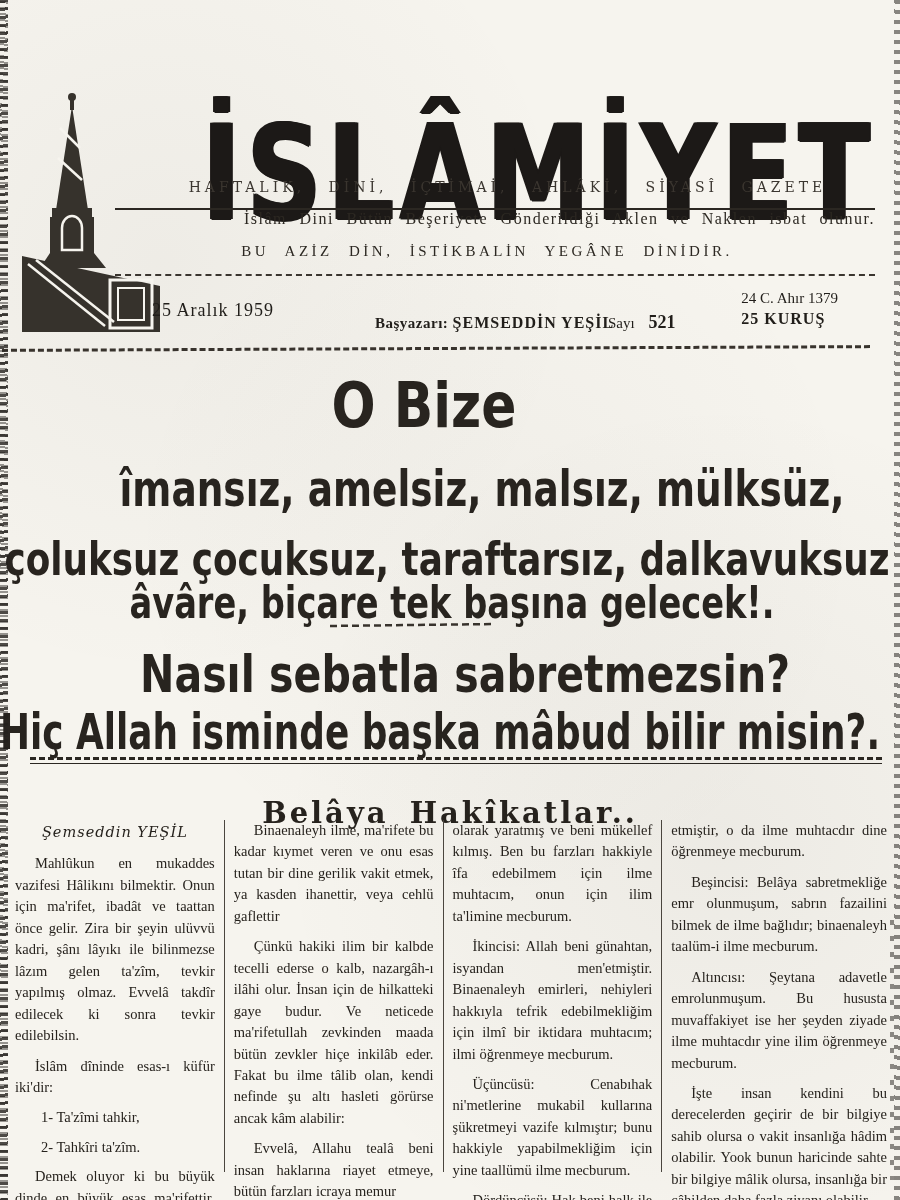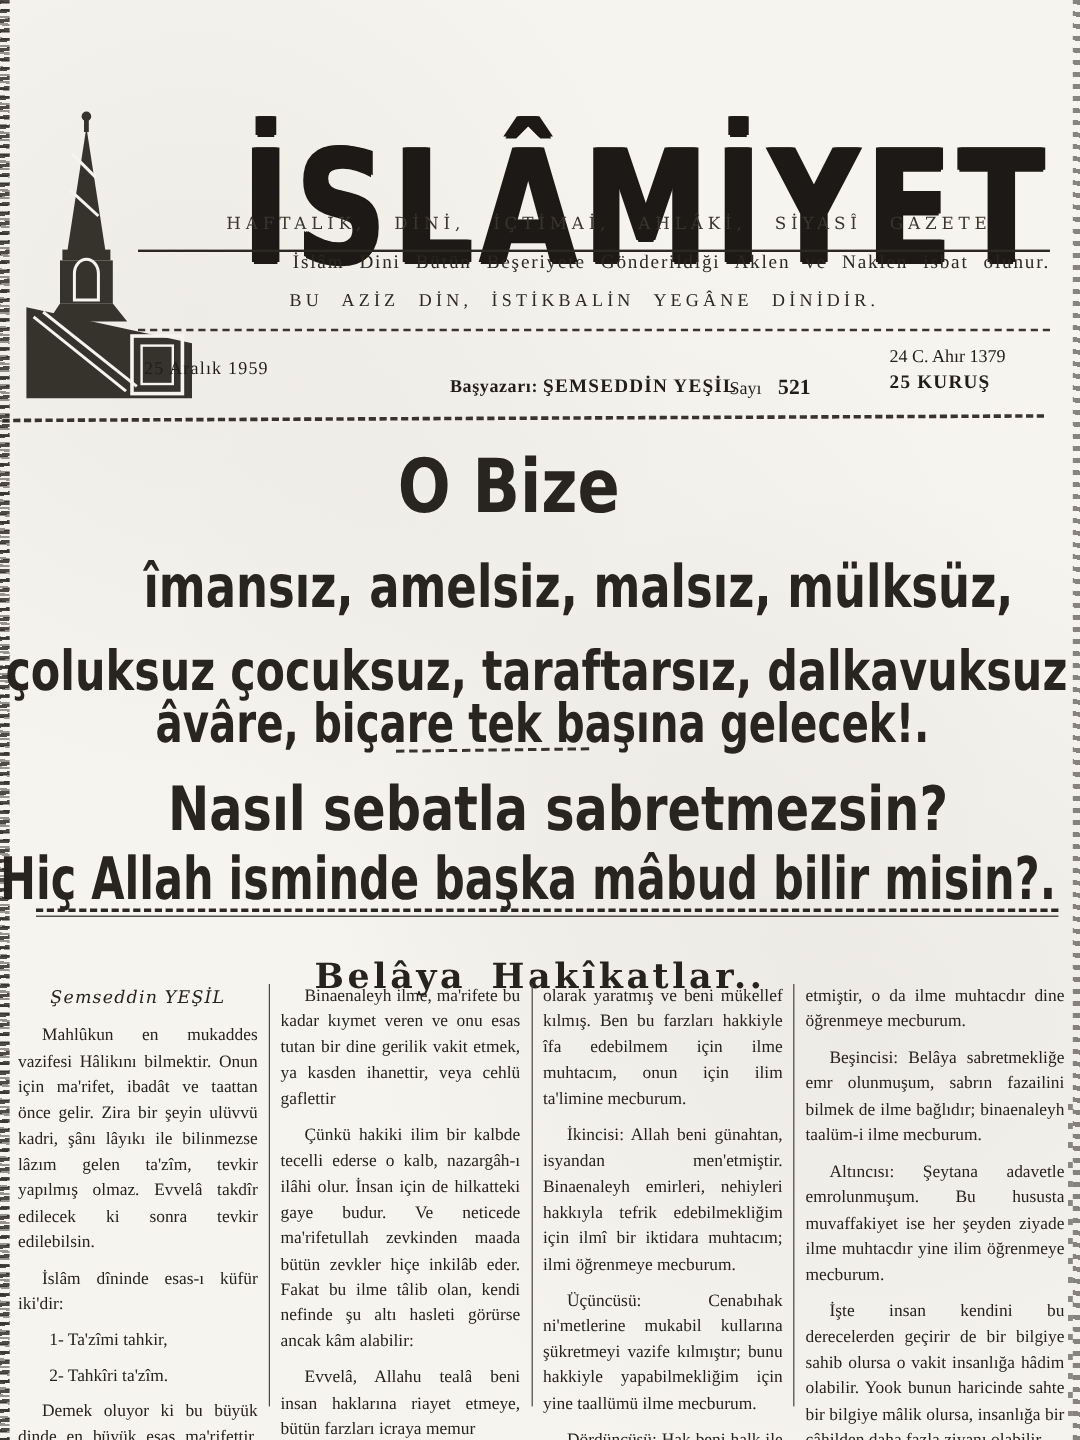--- a/index.html
+++ b/index.html
@@ -40,21 +40,21 @@
     font-size:14px;letter-spacing:4px;word-spacing:15px;color:#3a352f;
     font-family:"DejaVu Serif",serif;white-space:nowrap;
   }
   .rule-solid{position:absolute;top:208px;left:115px;right:25px;border-top:2.5px solid #2b2722;}
   .motto-1{position:absolute;top:210px;left:115px;right:25px;text-align:right;
     font-size:16px;letter-spacing:1.5px;word-spacing:7px;color:#2c2822;font-family:Liberation Serif, serif;}
   .motto-2{position:absolute;top:243px;left:99px;right:25px;text-align:center;
     font-size:15px;letter-spacing:3.5px;word-spacing:9px;color:#2c2822;}
   .rule-dashdot{position:absolute;top:274px;left:115px;right:25px;border-top:2px dashed #3a352f;}
 
-  .d-left{position:absolute;left:120px;top:300px;font-size:15px;letter-spacing:1px;}
+  .d-left{position:absolute;left:120px;top:300px;font-size:18px;letter-spacing:1px;padding-left:32px;}
   .d-center{position:absolute;left:375px;top:314px;font-size:15px;letter-spacing:.5px;font-weight:bold;}
   .d-center b{font-size:16px;letter-spacing:1px;}
   .d-issue{position:absolute;left:608px;top:312px;font-size:15px;}
   .d-issue .num{font-size:18px;font-weight:bold;margin-left:10px;}
   .d-right{position:absolute;right:62px;top:288px;text-align:left;font-size:15px;line-height:1.35;}
   .d-right .price{font-weight:bold;font-size:16px;letter-spacing:1px;display:block;}
 
   .rule-main-dash{position:absolute;top:347px;left:2px;right:30px;
     border-top:3px dashed #38332d;transform:rotate(-.25deg);}
 

